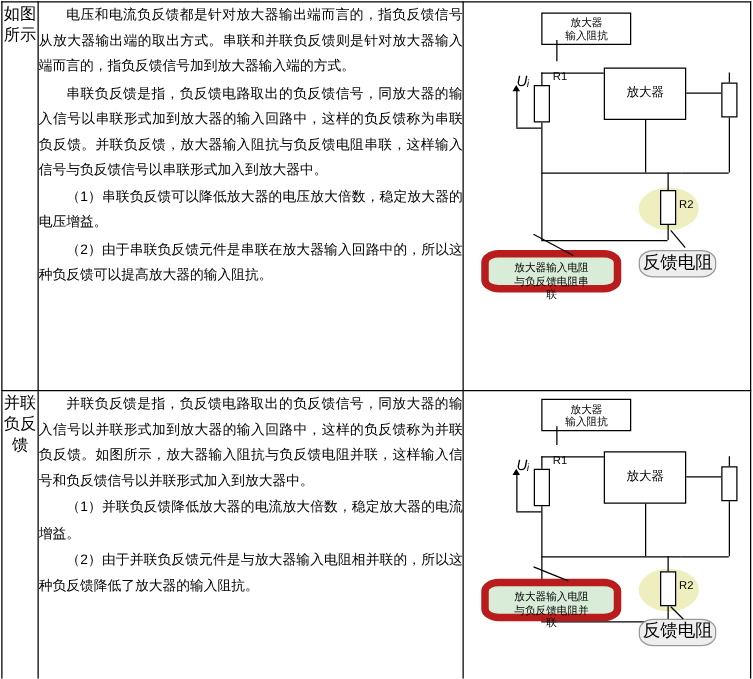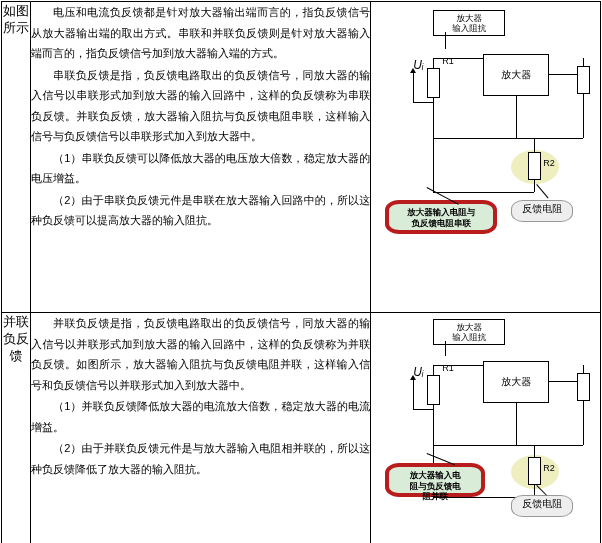--- a/index.html
+++ b/index.html
@@ -119,36 +119,35 @@
   .arrow-up {
     position: absolute;
     width: 0; height: 0;
     border-left: 3px solid transparent;
     border-right: 3px solid transparent;
     border-bottom: 5px solid #000;
   }
   .cloud {
     position: absolute;
     background: #d8ecd8;
-    border: 4px solid #b91c1c;
+    border: 6px solid #b91c1c;
     border-radius: 14px / 10px;
     font-size: 8.5px;
     line-height: 10.5px;
     text-align: center;
     color: #000;
     padding: 3px 17px;
     box-sizing: border-box;
-    font-weight: bold;
   }
   .cloud2 {
     position: absolute;
     background: #eeeeee;
     border: 1px solid #999;
     border-radius: 12px / 9px;
-    font-size: 10px;
+    font-size: 14px;
     line-height: 10.5px;
     text-align: center;
     color: #000;
     padding: 3px 1px;
     box-sizing: border-box;
   }
   .ellipse-hl {
     position: absolute;
     border-radius: 50%;
     background: #e8e8a8;
@@ -274,21 +273,21 @@
           <div class="wire-v" style="left:163px; top:132px; height:12px;"></div>
           <div class="wire-v" style="left:163px; top:172px; height:12px;"></div>
           <div class="wire-h" style="left:62px; top:184px; width:101px;"></div>
           <div class="wire-v" style="left:62px; top:132px; height:52px;"></div>
 
           <div class="ui-label" style="left:42px; top:52px;">Uᵢ</div>
           <div class="wire-v" style="left:42px; top:66px; height:30px;"></div>
           <div class="arrow-up" style="left:39px; top:62px;"></div>
           <div class="wire-h" style="left:42px; top:96px; width:20px;"></div>
 
-          <div class="cloud" style="left:14px; top:150px; width:100px; height:34px;">放大器输入电阻与负反馈电阻并联</div>
+          <div class="cloud" style="left:14px; top:150px; width:112px; height:34px;">放大器输入电阻与负反馈电阻并联</div>
           <div class="cloud2" style="left:140px; top:182px; width:62px; height:22px;">反馈电阻</div>
           <div class="leader" style="left:56px; top:140px; width:30px; transform:rotate(22deg);"></div>
           <div class="leader" style="left:166px; top:172px; width:14px; transform:rotate(45deg);"></div>
         </div>
       </td>
     </tr>
   </tbody>
     </table>
 
 </div>

